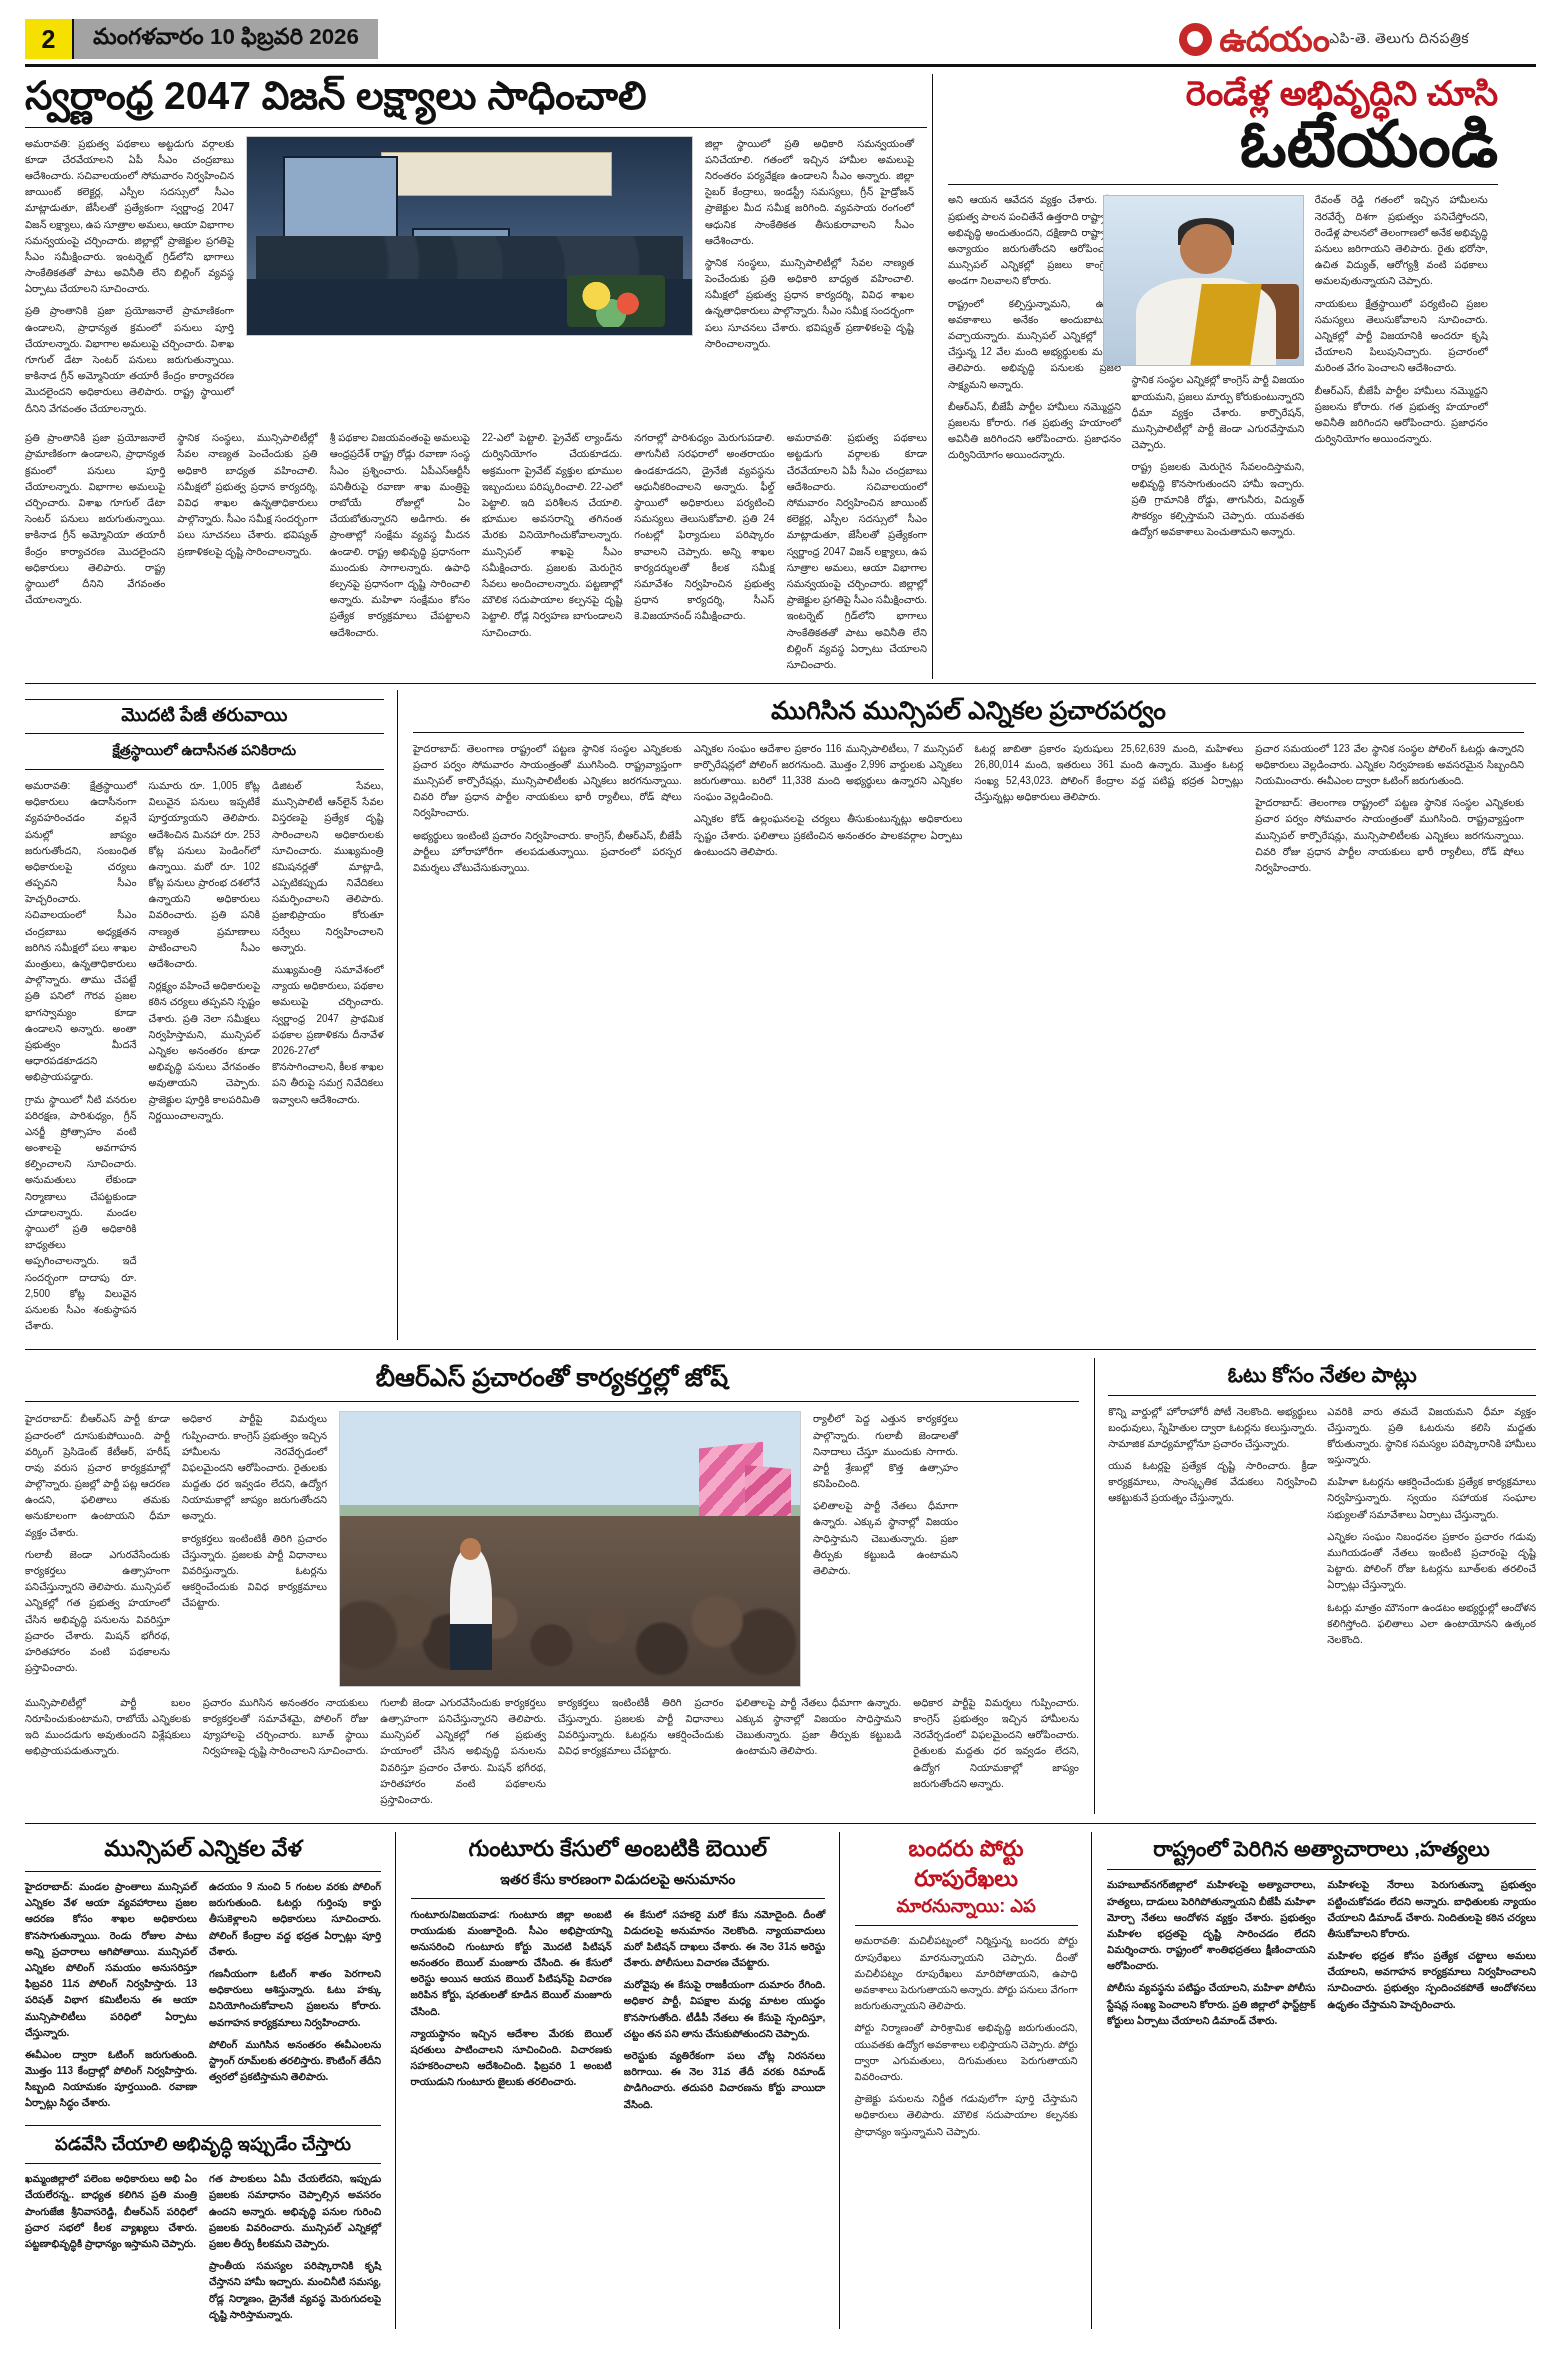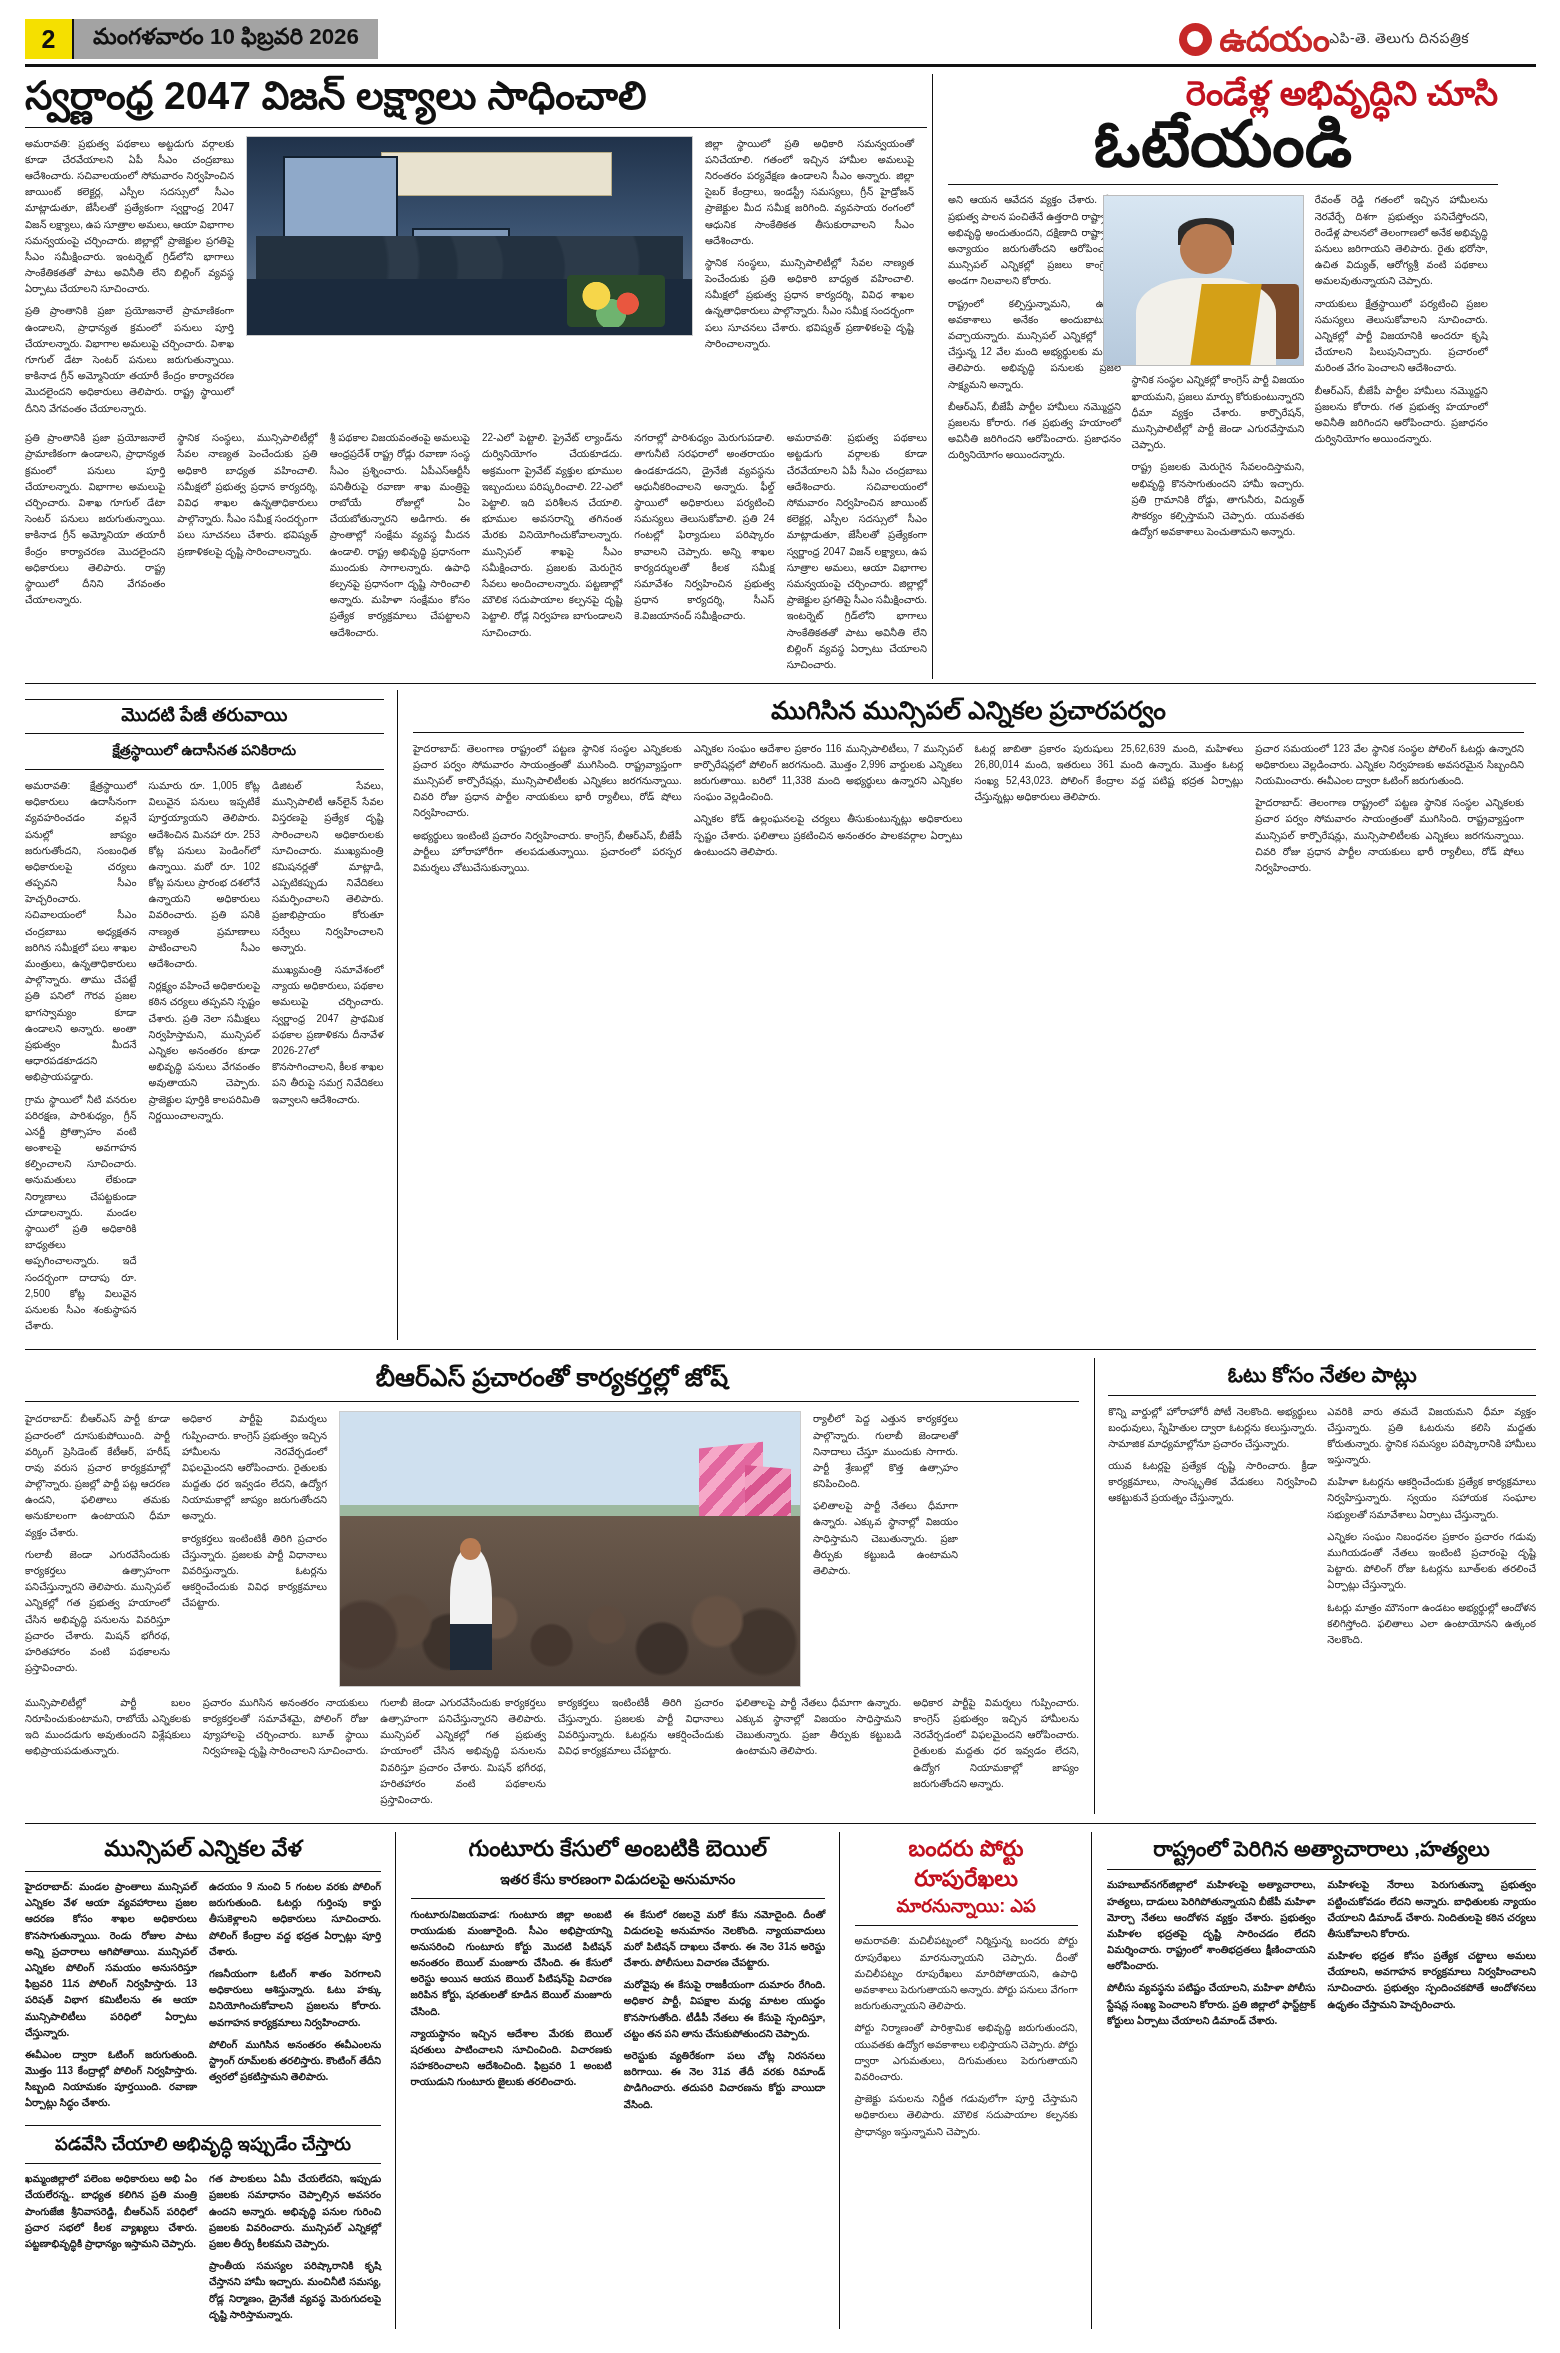--- a/index.html
+++ b/index.html
@@ -424,21 +424,21 @@
           <p>నగరాల్లో పారిశుధ్యం మెరుగుపడాలి. తాగునీటి సరఫరాలో అంతరాయం ఉండకూడదని, డ్రైనేజీ వ్యవస్థను ఆధునీకరించాలని అన్నారు. ఫీల్డ్ స్థాయిలో అధికారులు పర్యటించి సమస్యలు తెలుసుకోవాలి. ప్రతి 24 గంటల్లో ఫిర్యాదులు పరిష్కారం కావాలని చెప్పారు. అన్ని శాఖల కార్యదర్శులతో కీలక సమీక్ష సమావేశం నిర్వహించిన ప్రభుత్వ ప్రధాన కార్యదర్శి, సీఎస్ కె.విజయానంద్ సమీక్షించారు.</p>
         </div>
         <div class="t-col body-col">
           <p>అమరావతి: ప్రభుత్వ పథకాలు అట్టడుగు వర్గాలకు కూడా చేరవేయాలని ఏపీ సీఎం చంద్రబాబు ఆదేశించారు. సచివాలయంలో సోమవారం నిర్వహించిన జాయింట్ కలెక్టర్ల, ఎస్పీల సదస్సులో సీఎం మాట్లాడుతూ, జేసీలతో ప్రత్యేకంగా స్వర్ణాంధ్ర 2047 విజన్ లక్ష్యాలు, ఉప సూత్రాల అమలు, ఆయా విభాగాల సమన్వయంపై చర్చించారు. జిల్లాల్లో ప్రాజెక్టుల ప్రగతిపై సీఎం సమీక్షించారు. ఇంటర్నెట్ గ్రిడ్‌లోని భాగాలు సాంకేతికతతో పాటు అవినీతి లేని బిల్లింగ్ వ్యవస్థ ఏర్పాటు చేయాలని సూచించారు.</p>
         </div>
       </div>
     </div>
 
     <div class="top-right">
       <div class="hl hl-red" style="font-size:34px; text-align:right; margin-bottom:0;">రెండేళ్ల అభివృద్ధిని చూసి</div>
-      <div class="hl-big" style="text-align:center; margin-bottom:7.5px;">ఓటేయండి</div>
+      <div class="hl-big" style="text-align:right; margin-bottom:7.5px;">ఓటేయండి</div>
       <div class="rule-under-head"></div>
 
       <div style="display:flex; gap:10.4px;">
         <div class="body-col" style="width:173px;">
           <p>అని ఆయన ఆవేదన వ్యక్తం చేశారు. కేంద్ర ప్రభుత్వ పాలన పంచితేనే ఉత్తరాది రాష్ట్రాలకు అభివృద్ధి అందుతుందని, దక్షిణాది రాష్ట్రాలకు అన్యాయం జరుగుతోందని ఆరోపించారు. మున్సిపల్ ఎన్నికల్లో ప్రజలు కాంగ్రెస్‌కు అండగా నిలవాలని కోరారు.</p>
           <p>రాష్ట్రంలో కల్పిస్తున్నామని, ఉపాధి అవకాశాలు అనేకం అందుబాటులోకి వచ్చాయన్నారు. మున్సిపల్ ఎన్నికల్లో పోటీ చేస్తున్న 12 వేల మంది అభ్యర్థులకు మద్దతు తెలిపారు. అభివృద్ధి పనులకు ప్రజలే సాక్ష్యమని అన్నారు.</p>
           <p>బీఆర్ఎస్, బీజేపీ పార్టీల హామీలు నమ్మొద్దని ప్రజలను కోరారు. గత ప్రభుత్వ హయాంలో అవినీతి జరిగిందని ఆరోపించారు. ప్రజాధనం దుర్వినియోగం అయిందన్నారు.</p>
         </div>
         <div class="body-col" style="width:173px;">
           <div class="portrait">
@@ -606,21 +606,21 @@
     <div class="bot-col-2">
       <div class="sec-head-plain" style="font-size:22.4px;">గుంటూరు కేసులో అంబటికి బెయిల్</div>
       <div class="sub-head">ఇతర కేసు కారణంగా విడుదలపై అనుమానం</div>
       <div class="hr-thin"></div>
       <div class="two-sub">
         <div class="body-col">
           <p>గుంటూరు/విజయవాడ: గుంటూరు జిల్లా అంబటి రాయుడుకు మంజూరైంది. సీఎం అభిప్రాయాన్ని అనుసరించి గుంటూరు కోర్టు మొదటి పిటిషన్ అనంతరం బెయిల్ మంజూరు చేసింది. ఈ కేసులో అరెస్టు అయిన ఆయన బెయిల్ పిటిషన్‌పై విచారణ జరిపిన కోర్టు, షరతులతో కూడిన బెయిల్ మంజూరు చేసింది.</p>
           <p>న్యాయస్థానం ఇచ్చిన ఆదేశాల మేరకు బెయిల్ షరతులు పాటించాలని సూచించింది. విచారణకు సహకరించాలని ఆదేశించింది. ఫిబ్రవరి 1 అంబటి రాయుడుని గుంటూరు జైలుకు తరలించారు.</p>
         </div>
         <div class="body-col">
-          <p>ఈ కేసులో రజలనై మరో కేసు నమోదైంది. దీంతో విడుదలపై అనుమానం నెలకొంది. న్యాయవాదులు మరో పిటిషన్ దాఖలు చేశారు. ఈ నెల 31న అరెస్టు చేశారు. పోలీసులు విచారణ చేపట్టారు.</p>
+          <p>ఈ కేసులో సహకరై మరో కేసు నమోదైంది. దీంతో విడుదలపై అనుమానం నెలకొంది. న్యాయవాదులు మరో పిటిషన్ దాఖలు చేశారు. ఈ నెల 31న అరెస్టు చేశారు. పోలీసులు విచారణ చేపట్టారు.</p>
           <p>మరోవైపు ఈ కేసుపై రాజకీయంగా దుమారం రేగింది. అధికార పార్టీ, విపక్షాల మధ్య మాటల యుద్ధం కొనసాగుతోంది. టీడీపీ నేతలు ఈ కేసుపై స్పందిస్తూ, చట్టం తన పని తాను చేసుకుపోతుందని చెప్పారు.</p>
           <p>అరెస్టుకు వ్యతిరేకంగా పలు చోట్ల నిరసనలు జరిగాయి. ఈ నెల 31వ తేదీ వరకు రిమాండ్ పొడిగించారు. తదుపరి విచారణను కోర్టు వాయిదా వేసింది.</p>
         </div>
       </div>
     </div>
 
     <div class="bot-col-3">
       <div class="sec-head-red" style="font-size:22.4px;">బందరు పోర్టు</div>
       <div class="sec-head-red" style="font-size:22.4px; margin-top:-4.5px;">రూపురేఖలు</div>
       <div class="sec-head-red" style="font-size:18px; margin-top:-4.5px;">మారనున్నాయి: ఎప</div>

